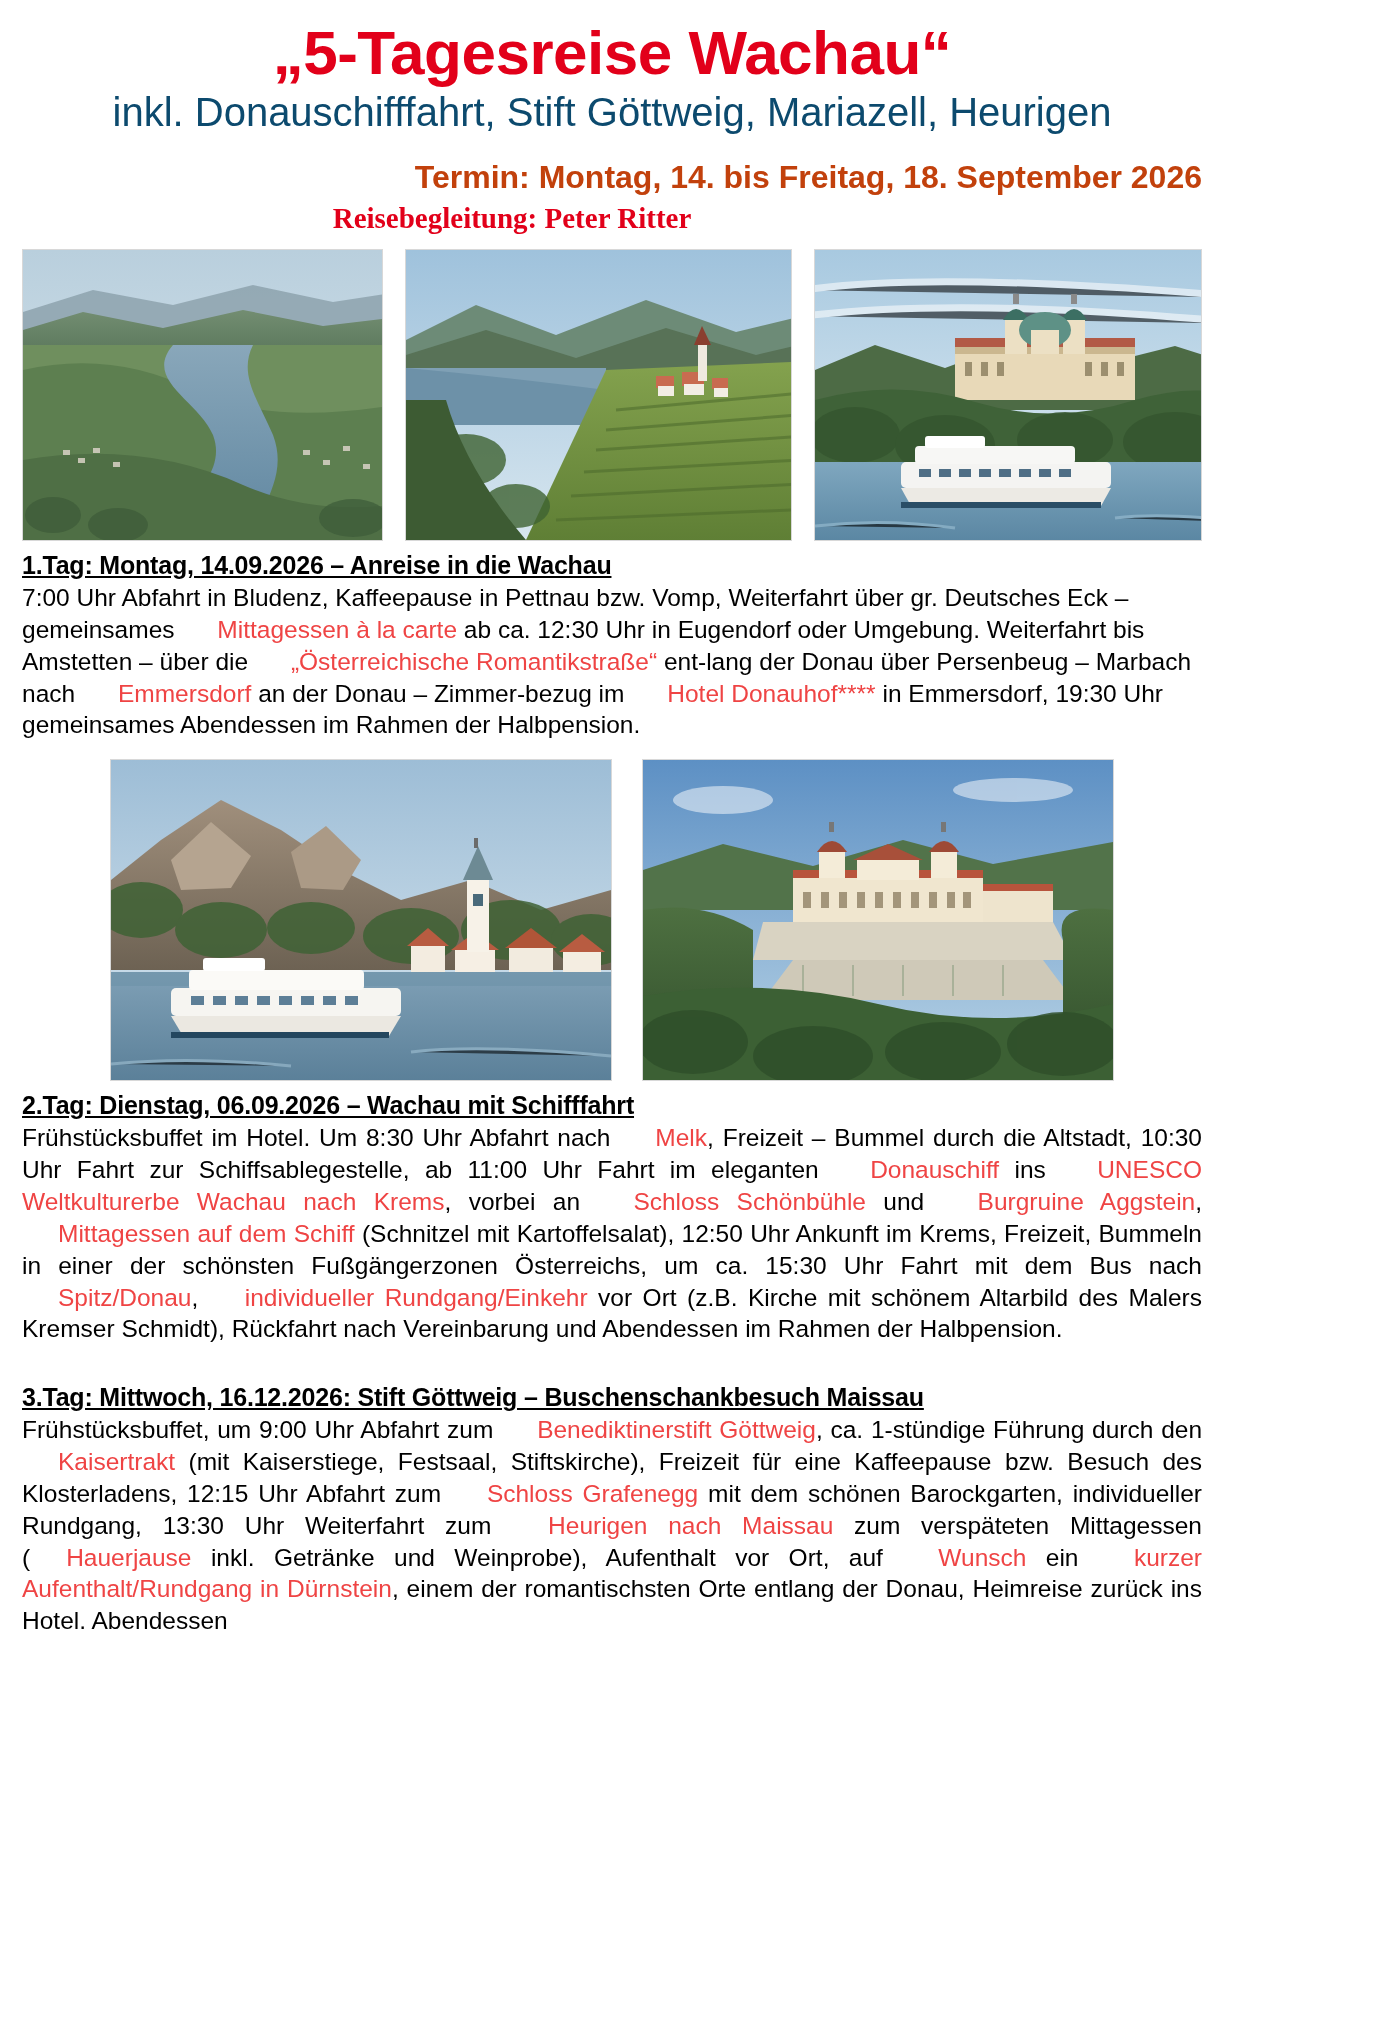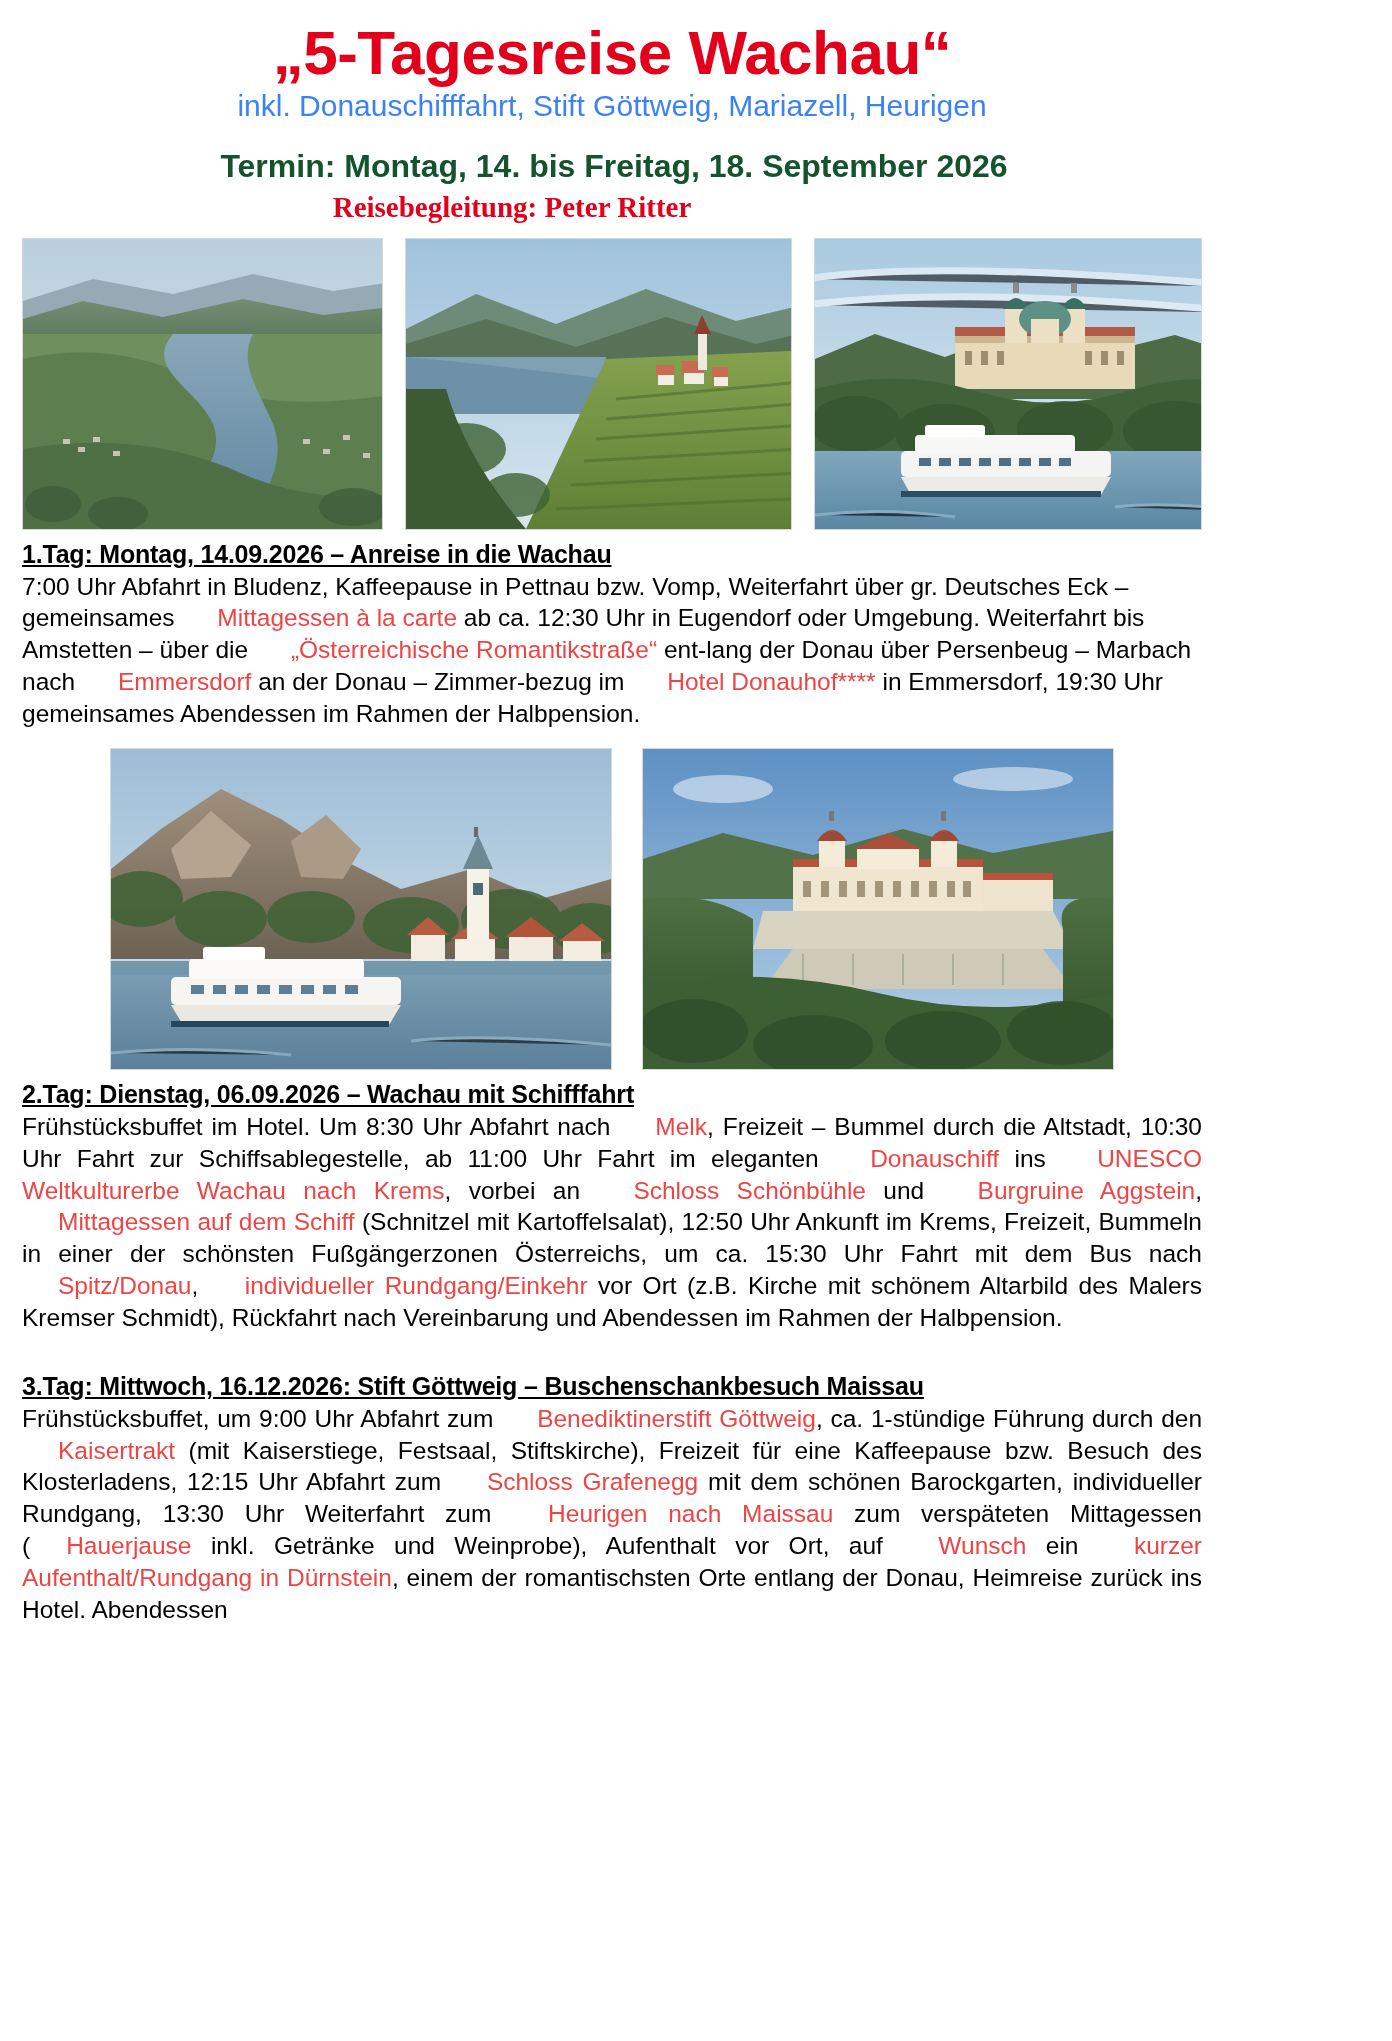--- a/index.html
+++ b/index.html
@@ -22,33 +22,33 @@
     color: #e2001a;
     font-weight: bold;
     font-size: 62px;
     line-height: 1.05;
     text-align: center;
     letter-spacing: -0.5px;
     margin: 6px 0 2px 0;
     white-space: nowrap;
   }
   .subtitle {
-    color: #3b82f6;
-    font-size: 30px;
+    color: #0c4a6e;
+    font-size: 40px;
     line-height: 1.15;
     text-align: center;
     margin: 4px 0 0 0;
     white-space: nowrap;
   }
   .termin {
-    color: #14532d;
+    color: #c2410c;
     font-weight: bold;
     font-size: 32px;
     margin: 24px 0 0 0;
-    text-align: center;
+    text-align: right;
     padding-left: 4px;
   }
   .begleitung {
     color: #e2001a;
     font-weight: bold;
     font-size: 29px;
     margin: 6px 0 0 0;
     text-align: center;
     padding-right: 200px;
     font-family: Liberation Serif, serif;

